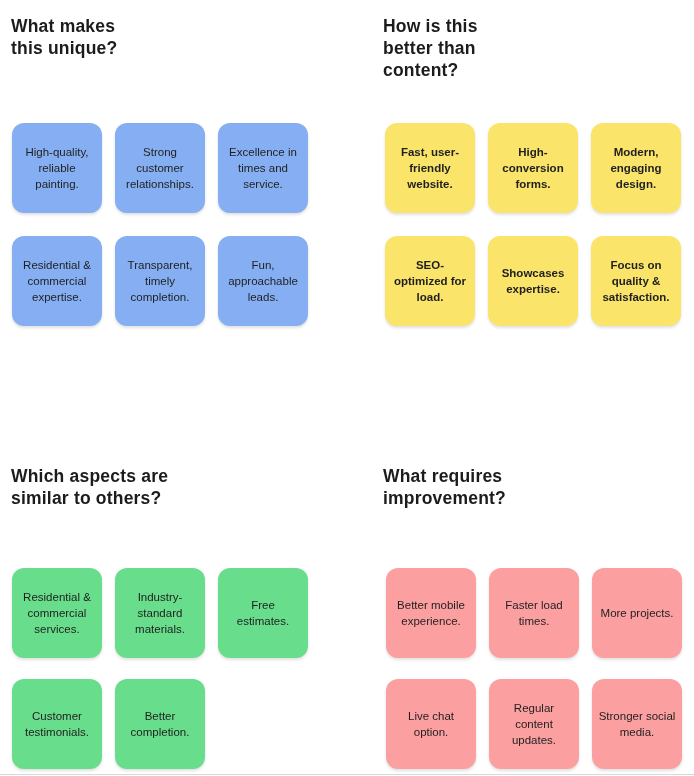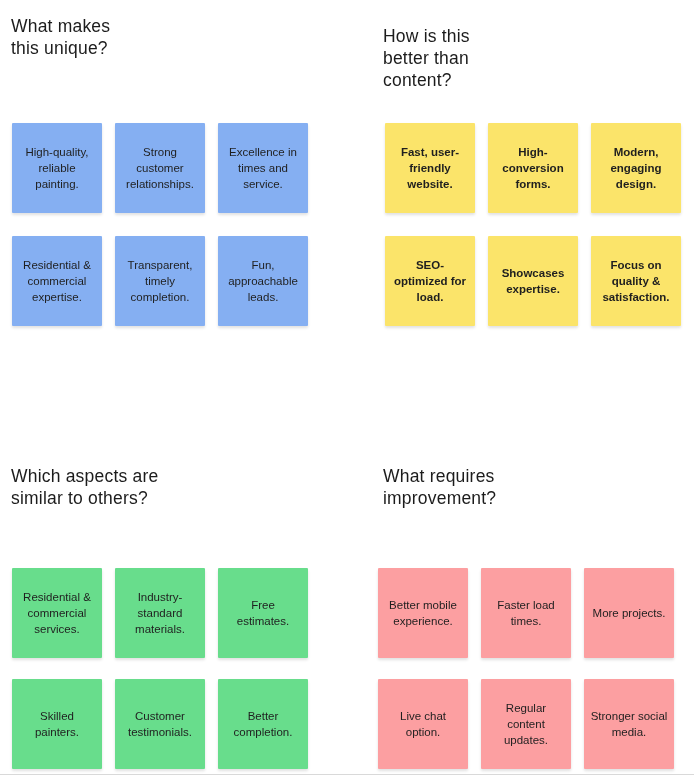--- a/index.html
+++ b/index.html
@@ -13,50 +13,50 @@
     width: 694px;
     height: 776px;
     background: #ffffff;
     overflow: hidden;
   }
   .quadrant-title {
     position: absolute;
     margin: 0;
     font-size: 17.5px;
     line-height: 22px;
-    font-weight: 400;
+    font-weight: 700;
     letter-spacing: 0.2px;
     color: #1c1c1c;
   }
   .quadrant-title .title-line { display: block; }
   .q-title-unique      { left: 11px;  top: 15px; }
-  .q-title-better      { left: 383px; top: 15px; margin-top: 10px; }
+  .q-title-better      { left: 383px; top: 15px; }
   .q-title-similar     { left: 11px;  top: 465px; }
   .q-title-improvement { left: 383px; top: 465px; }
 
   .note-grid {
     position: absolute;
     display: grid;
     grid-template-columns: repeat(3, 90px);
     grid-template-rows: repeat(2, 90px);
     column-gap: 13px;
   }
   .note-grid.top-row    { row-gap: 23px; }
   .note-grid.bottom-row { row-gap: 21px; }
   .q-grid-unique      { left: 12px;  top: 123px; }
   .q-grid-better      { left: 385px; top: 123px; font-weight: bold; }
   .q-grid-similar     { left: 12px;  top: 568px; }
-  .q-grid-improvement { left: 378px; top: 568px; }
+  .q-grid-improvement { left: 386px; top: 568px; }
 
   .note {
     width: 90px;
     height: 90px;
     background: var(--note-color, #ddd);
     box-shadow: 0 2px 3px rgba(0,0,0,0.12);
-    border-radius: 1px;
+    border-radius: 12px;
     display: flex;
     align-items: center;
     justify-content: center;
     text-align: center;
     padding: 0 6px;
     box-sizing: border-box;
     font-size: 11.5px;
     line-height: 16px;
     color: #1f1f1f;
     overflow-wrap: break-word;
@@ -105,21 +105,20 @@
   </div>
 
   <h2 class="quadrant-title q-title-similar">
     <span class="title-line">Which aspects are</span>
     <span class="title-line">similar to others?</span>
   </h2>
   <div class="note-grid bottom-row q-grid-similar" style="--note-color: #68DD8C;">
     <div class="note">Residential &amp; commercial services.</div>
     <div class="note">Industry-standard materials.</div>
     <div class="note">Free estimates.</div>
-    <div class="note">Skilled painters.</div>
     <div class="note">Customer testimonials.</div>
     <div class="note">Better completion.</div>
   </div>
 
   <h2 class="quadrant-title q-title-improvement">
     <span class="title-line">What requires</span>
     <span class="title-line">improvement?</span>
   </h2>
   <div class="note-grid bottom-row q-grid-improvement" style="--note-color: #FC9FA1;">
     <div class="note">Better mobile experience.</div>

